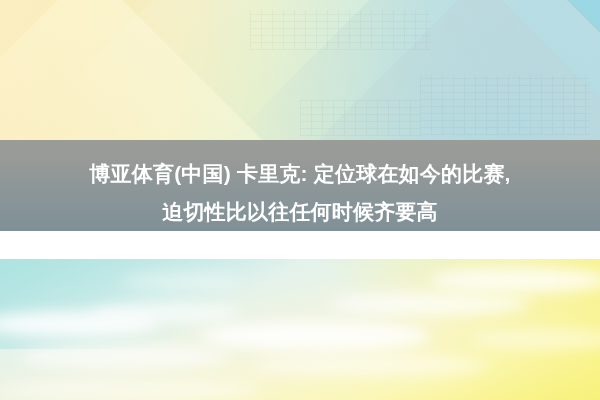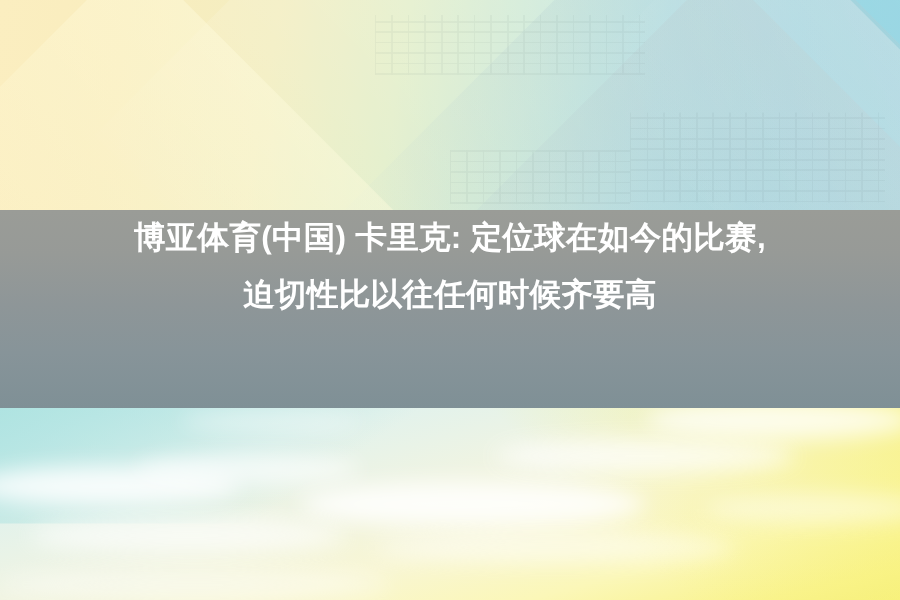--- a/index.html
+++ b/index.html
@@ -130,29 +130,29 @@
   .cloud-8 { left: 120px;  top: 14px;  width: 120px; height: 16px; opacity: 0.45; }
   .cloud-9 { left: 470px;  top: 70px;  width: 150px; height: 20px; opacity: 0.55; }
   .cloud-10{ left: 0px;    top: 120px; width: 260px; height: 22px; opacity: 0.5; }
 
   
   .title-band {
     position: absolute;
     left: 0;
     top: 140px;
     width: 600px;
-    height: 132px;
+    height: 91px;
     background: linear-gradient(180deg,
         #9a9c97 0%,
         #979a97 22%,
         #8e9698 48%,
         #879499 72%,
         #7f9096 100%);
     display: flex;
-    align-items: flex-start;
+    align-items: flex-end;
     justify-content: center;
   }
   .title-text {
     width: 560px;
     margin: 0;
     padding: 0;
     text-align: center;
     color: #ffffff;
     font-family: "Liberation Sans", "DejaVu Sans", sans-serif;
     font-size: 21px;

